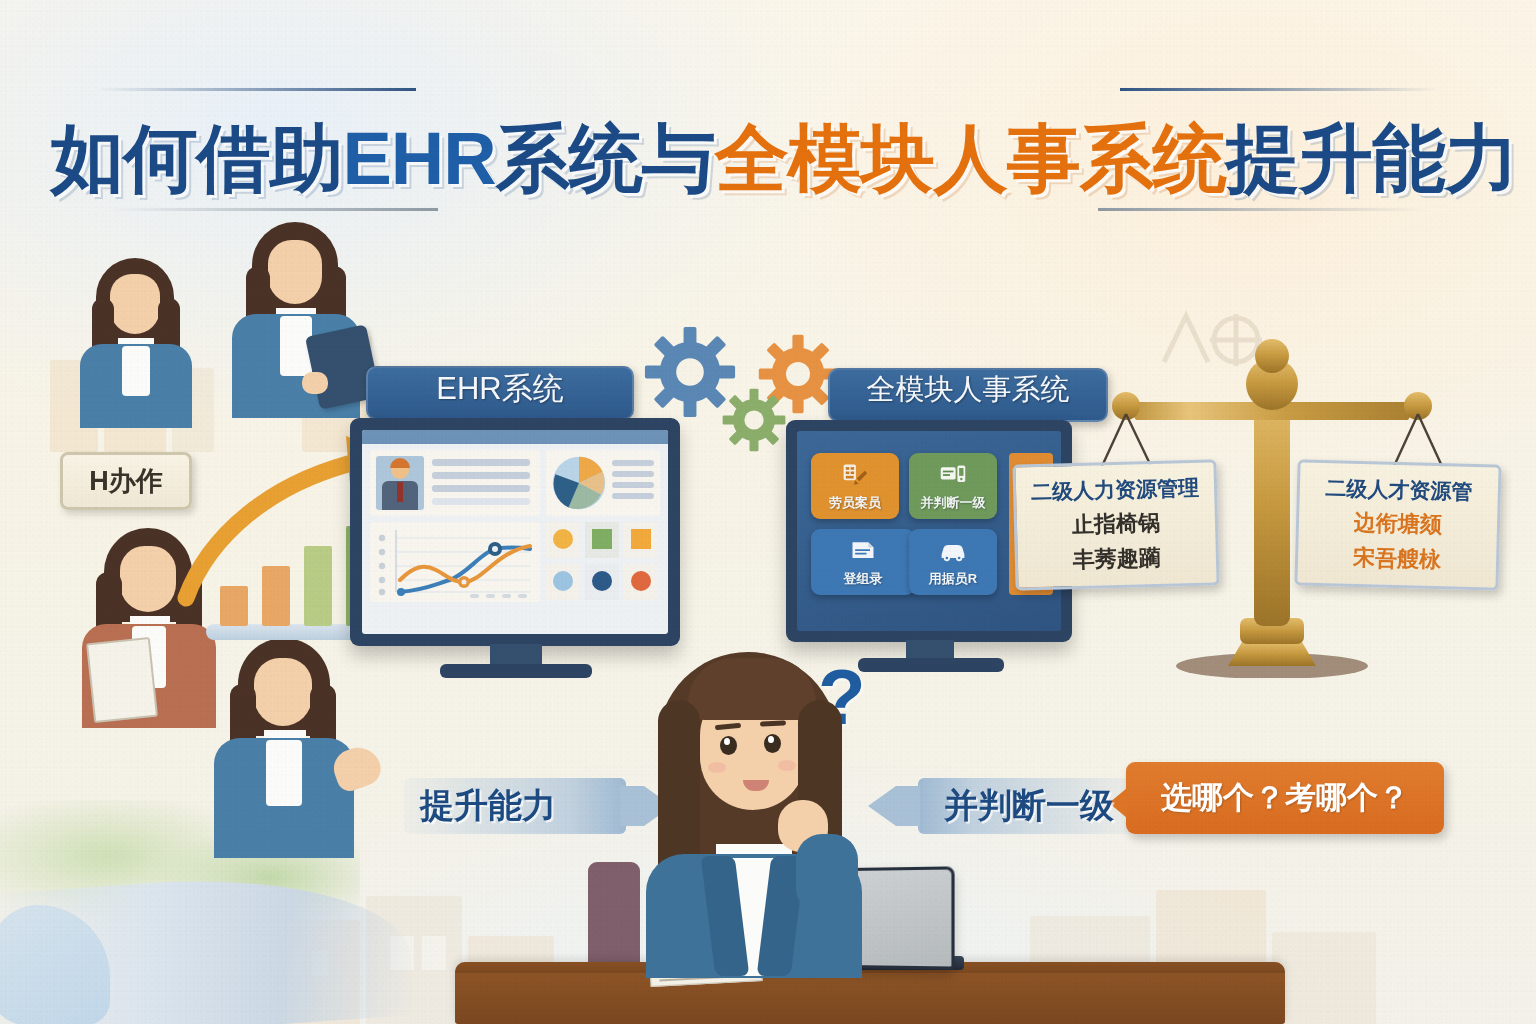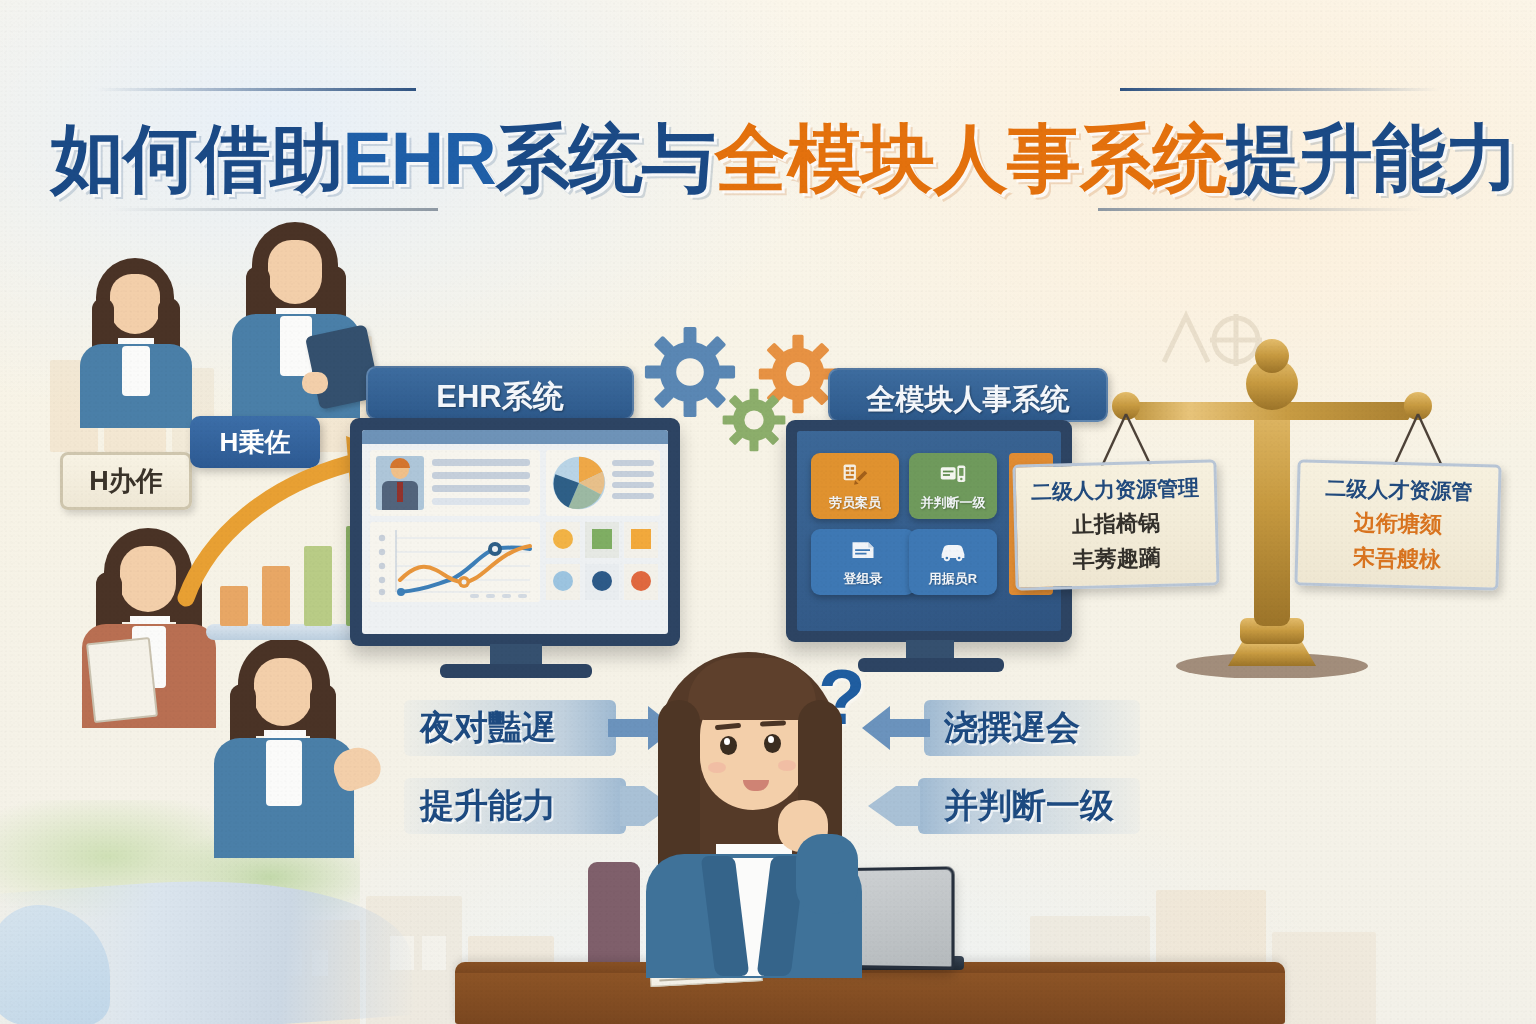--- a/index.html
+++ b/index.html
@@ -115,22 +115,22 @@
 
   
   .monitor{ position:absolute; }
   .mon-bezel{
     position:absolute; inset:0; background:#2d4463; border-radius:9px;
     box-shadow:0 10px 18px rgba(0,0,0,.22);
   }
   .mon-screen{ position:absolute; border-radius:3px; overflow:hidden; }
   .banner{
     position:absolute; background:linear-gradient(180deg,#3d6c9f,#2e5a8c);
-    border-radius:10px; color:#f4f7fb; font-weight:bold;
-    display:flex; align-items:flex-end; justify-content:center;
+    border-radius:10px; color:#f4f7fb; font-weight:normal;
+    display:flex; align-items:flex-start; justify-content:center;
     box-shadow:2px 4px 9px rgba(0,0,0,.24); border:2px solid rgba(255,255,255,.18);
     text-shadow:1px 1px 2px rgba(0,0,0,.35);
   }
 
   
   .card{ position:absolute; background:#f7f5ee; border-radius:3px; }
   .line{ position:absolute; background:#c5cfdb; border-radius:3px; }
 
   .tile{
     position:absolute; border-radius:9px; display:flex; flex-direction:column;
@@ -305,23 +305,20 @@
     <div class="p-shirt" style="left:68px;top:92px;width:42px; height:74px;"></div>
     <div class="p-body" style="left:18px; top:100px;width:140px;height:120px;border-radius:26px 26px 0 0;"></div>
     <div class="p-shirt" style="left:70px;top:102px;width:36px; height:66px; border-radius:4px;"></div>
     <div class="p-face" style="left:138px;top:110px;width:46px;height:40px;border-radius:20px 24px 18px 14px;transform:rotate(-20deg);"></div>
   </div>
 
   <div class="sign" style="left:60px; top:452px; width:132px; height:58px; font-size:27px;">
     <span>H办作</span>
   </div>
 
-  <div class="badge-blue" style="left:190px; top:416px; width:130px; height:52px; font-size:26px;">
-    <span>H乗佐</span>
-  </div>
 
 
   <svg style="position:absolute;left:168px;top:418px;width:250px;height:200px;" viewBox="0 0 250 200">
     <path d="M18 180 C 40 120, 100 64, 196 42" stroke="#e8a033" stroke-width="17" fill="none" stroke-linecap="round"></path>
     <path d="M178 18 L 226 36 L 182 66 Z" fill="#e8a033"></path>
   </svg>
 
   <div style="position:absolute;left:206px;top:524px;width:178px;height:116px;">
     <div style="position:absolute;left:0;bottom:0;width:178px;height:16px;background:linear-gradient(180deg,#dbe5ee,#bccfdf);border-radius:8px;"></div>
     <div style="position:absolute;left:14px;bottom:14px;width:28px;height:40px;background:#e8a765;border-radius:2px;"></div>
@@ -588,56 +585,45 @@
     <div class="sc-line" style="color:#d9741f;">宋吾艘栐</div>
   </div>
 
   <svg style="position:absolute;left:1150px;top:300px;width:120px;height:90px;opacity:.25;" viewBox="0 0 120 90">
     <path d="M14 62 L36 16 L58 62" stroke="#b9a98c" stroke-width="5" fill="none"></path>
     <circle cx="86" cy="40" r="22" stroke="#b9a98c" stroke-width="5" fill="none"></circle>
     <line x1="86" y1="14" x2="86" y2="66" stroke="#b9a98c" stroke-width="5"></line>
     <line x1="60" y1="40" x2="112" y2="40" stroke="#b9a98c" stroke-width="5"></line>
   </svg>
 
-  <div class="arrow-pill" style="left:404px; top:700px; width:272px; height:56px; padding-left:16px;">
-    <div class="pill-bg pill-r" style="width:212px;"></div>
-    <span style="position:relative;z-index:2;">夜对豔遅</span>
-    <svg style="position:absolute;left:204px;top:6px;width:68px;height:44px;" viewBox="0 0 68 44">
-      <path d="M0 13 H40 V0 L68 22 L40 44 V31 H0 Z" fill="#6b93bd"></path>
-    </svg>
-  </div>
 
   <div class="arrow-pill" style="left:404px; top:778px; width:272px; height:56px; padding-left:16px;">
     <div class="pill-bg pill-r" style="width:222px;"></div>
     <span style="position:relative;z-index:2;">提升能力</span>
     <svg style="position:absolute;left:216px;top:8px;width:52px;height:40px;" viewBox="0 0 52 40">
       <path d="M0 0 H24 L52 20 L24 40 H0 Z" fill="#a9c1d6"></path>
     </svg>
   </div>
 
-  <div class="arrow-pill" style="left:862px; top:700px; width:278px; height:56px; padding-left:82px;">
-    <div class="pill-bg pill-l" style="left:62px; width:216px;"></div>
-    <svg style="position:absolute;left:0;top:6px;width:68px;height:44px;" viewBox="0 0 68 44">
-      <path d="M68 13 H28 V0 L0 22 L28 44 V31 H68 Z" fill="#6b93bd"></path>
-    </svg>
-    <span style="position:relative;z-index:2;">浇撰遅会</span>
-  </div>
 
   <div class="arrow-pill" style="left:862px; top:778px; width:278px; height:56px; padding-left:82px;">
     <div class="pill-bg pill-l" style="left:56px; width:222px;"></div>
     <svg style="position:absolute;left:6px;top:8px;width:52px;height:40px;" viewBox="0 0 52 40">
       <path d="M52 0 H28 L0 20 L28 40 H52 Z" fill="#a9c1d6"></path>
     </svg>
     <span style="position:relative;z-index:2;">并判断一级</span>
   </div>
 
   <div class="qmark" style="left:818px; top:652px;">
     <span>?</span>
   </div>
 
+  <div class="callout" style="left:1126px; top:762px; width:318px; height:72px;">
+    <span>选哪个？考哪个？</span>
+  </div>
 
   <div class="chair"></div>
 
   <div class="person" style="left:612px; top:648px; width:300px; height:330px; z-index:6;">
 
     <div class="p-hair" style="left:46px; top:4px; width:180px; height:230px; border-radius:92px 92px 40px 40px; background:#553a28;"></div>
     <div class="p-face" style="left:88px; top:38px; width:106px; height:124px; border-radius:52px 52px 56px 56px;"></div>
 
     <div class="p-hair" style="left:76px; top:10px; width:128px; height:62px; border-radius:64px 64px 24px 24px; background:#5e402c;"></div>
     <div class="p-hair" style="left:46px; top:52px; width:42px; height:200px; border-radius:22px; background:#4e3625;"></div>

